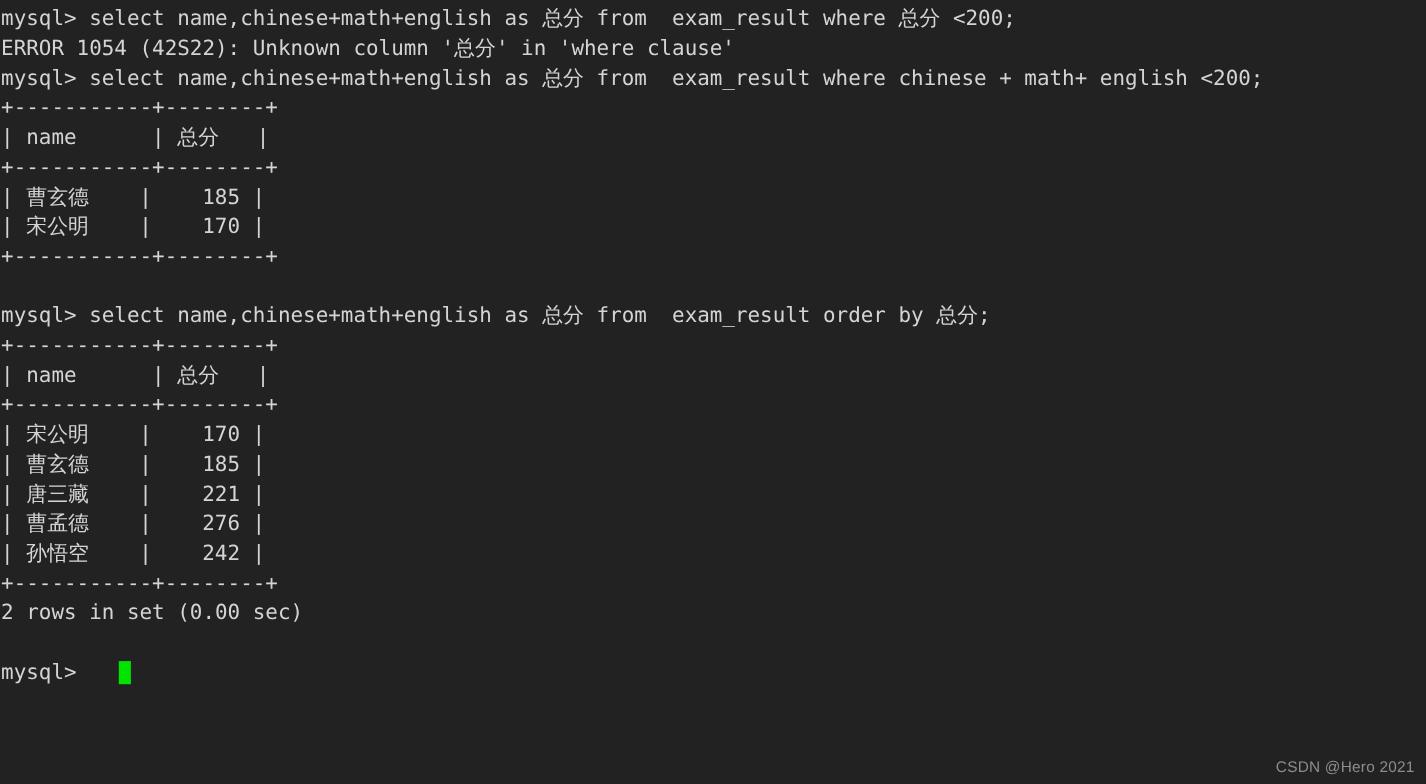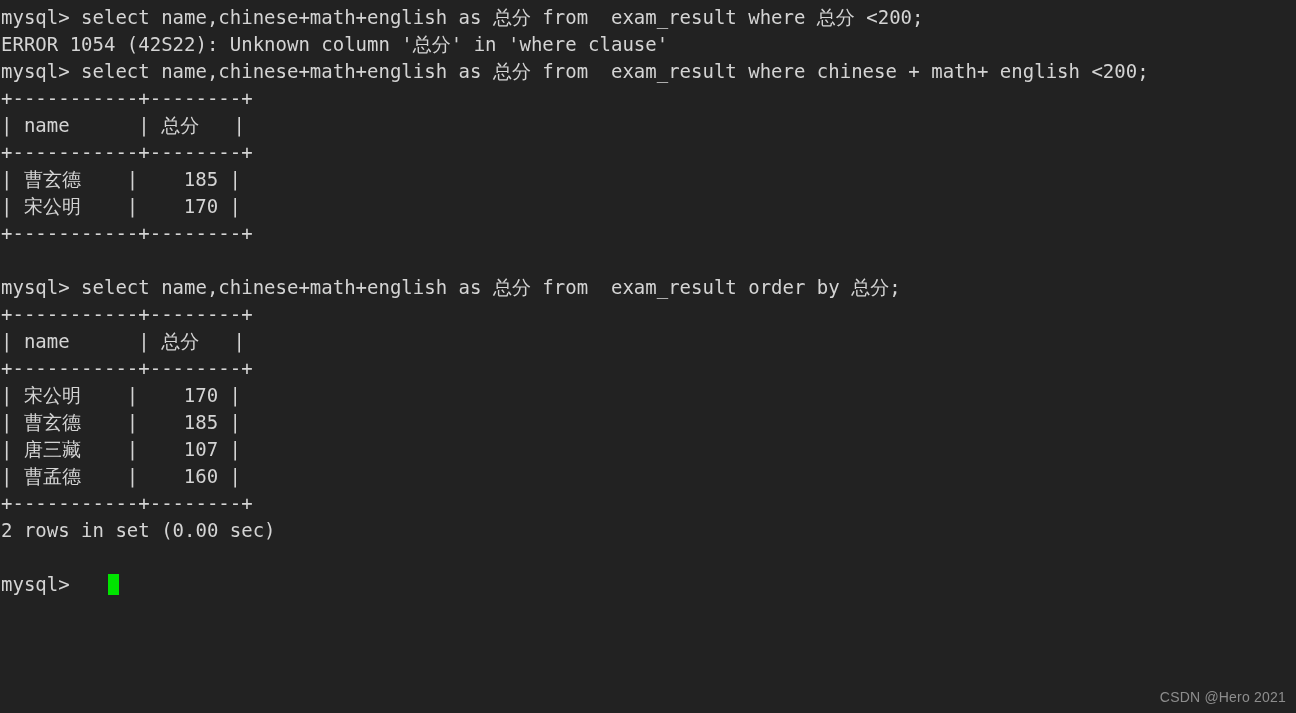--- a/index.html
+++ b/index.html
@@ -79,22 +79,23 @@
       <div class="line">| 曹玄德    |    185 |</div>
       <div class="line">| 宋公明    |    170 |</div>
       <div class="line">+-----------+--------+</div>
       <div class="line blank"> </div>
       <div class="line">mysql&gt; select name,chinese+math+english as 总分 from  exam_result order by 总分;</div>
       <div class="line">+-----------+--------+</div>
       <div class="line">| name      | 总分   |</div>
       <div class="line">+-----------+--------+</div>
       <div class="line">| 宋公明    |    170 |</div>
       <div class="line">| 曹玄德    |    185 |</div>
-      <div class="line">| 唐三藏    |    107 |</div>
-      <div class="line">| 曹孟德    |    160 |</div>
+      <div class="line">| 唐三藏    |    221 |</div>
+      <div class="line">| 曹孟德    |    276 |</div>
+      <div class="line">| 孙悟空    |    242 |</div>
       <div class="line">+-----------+--------+</div>
       <div class="line">2 rows in set (0.00 sec)</div>
       <div class="line blank"> </div>
     </div>
   <div class="prompt-line">
     <span>mysql&gt; </span><span class="cursor"></span>
   </div>
 </div>
 
 <div id="watermark">CSDN @Hero 2021</div>

